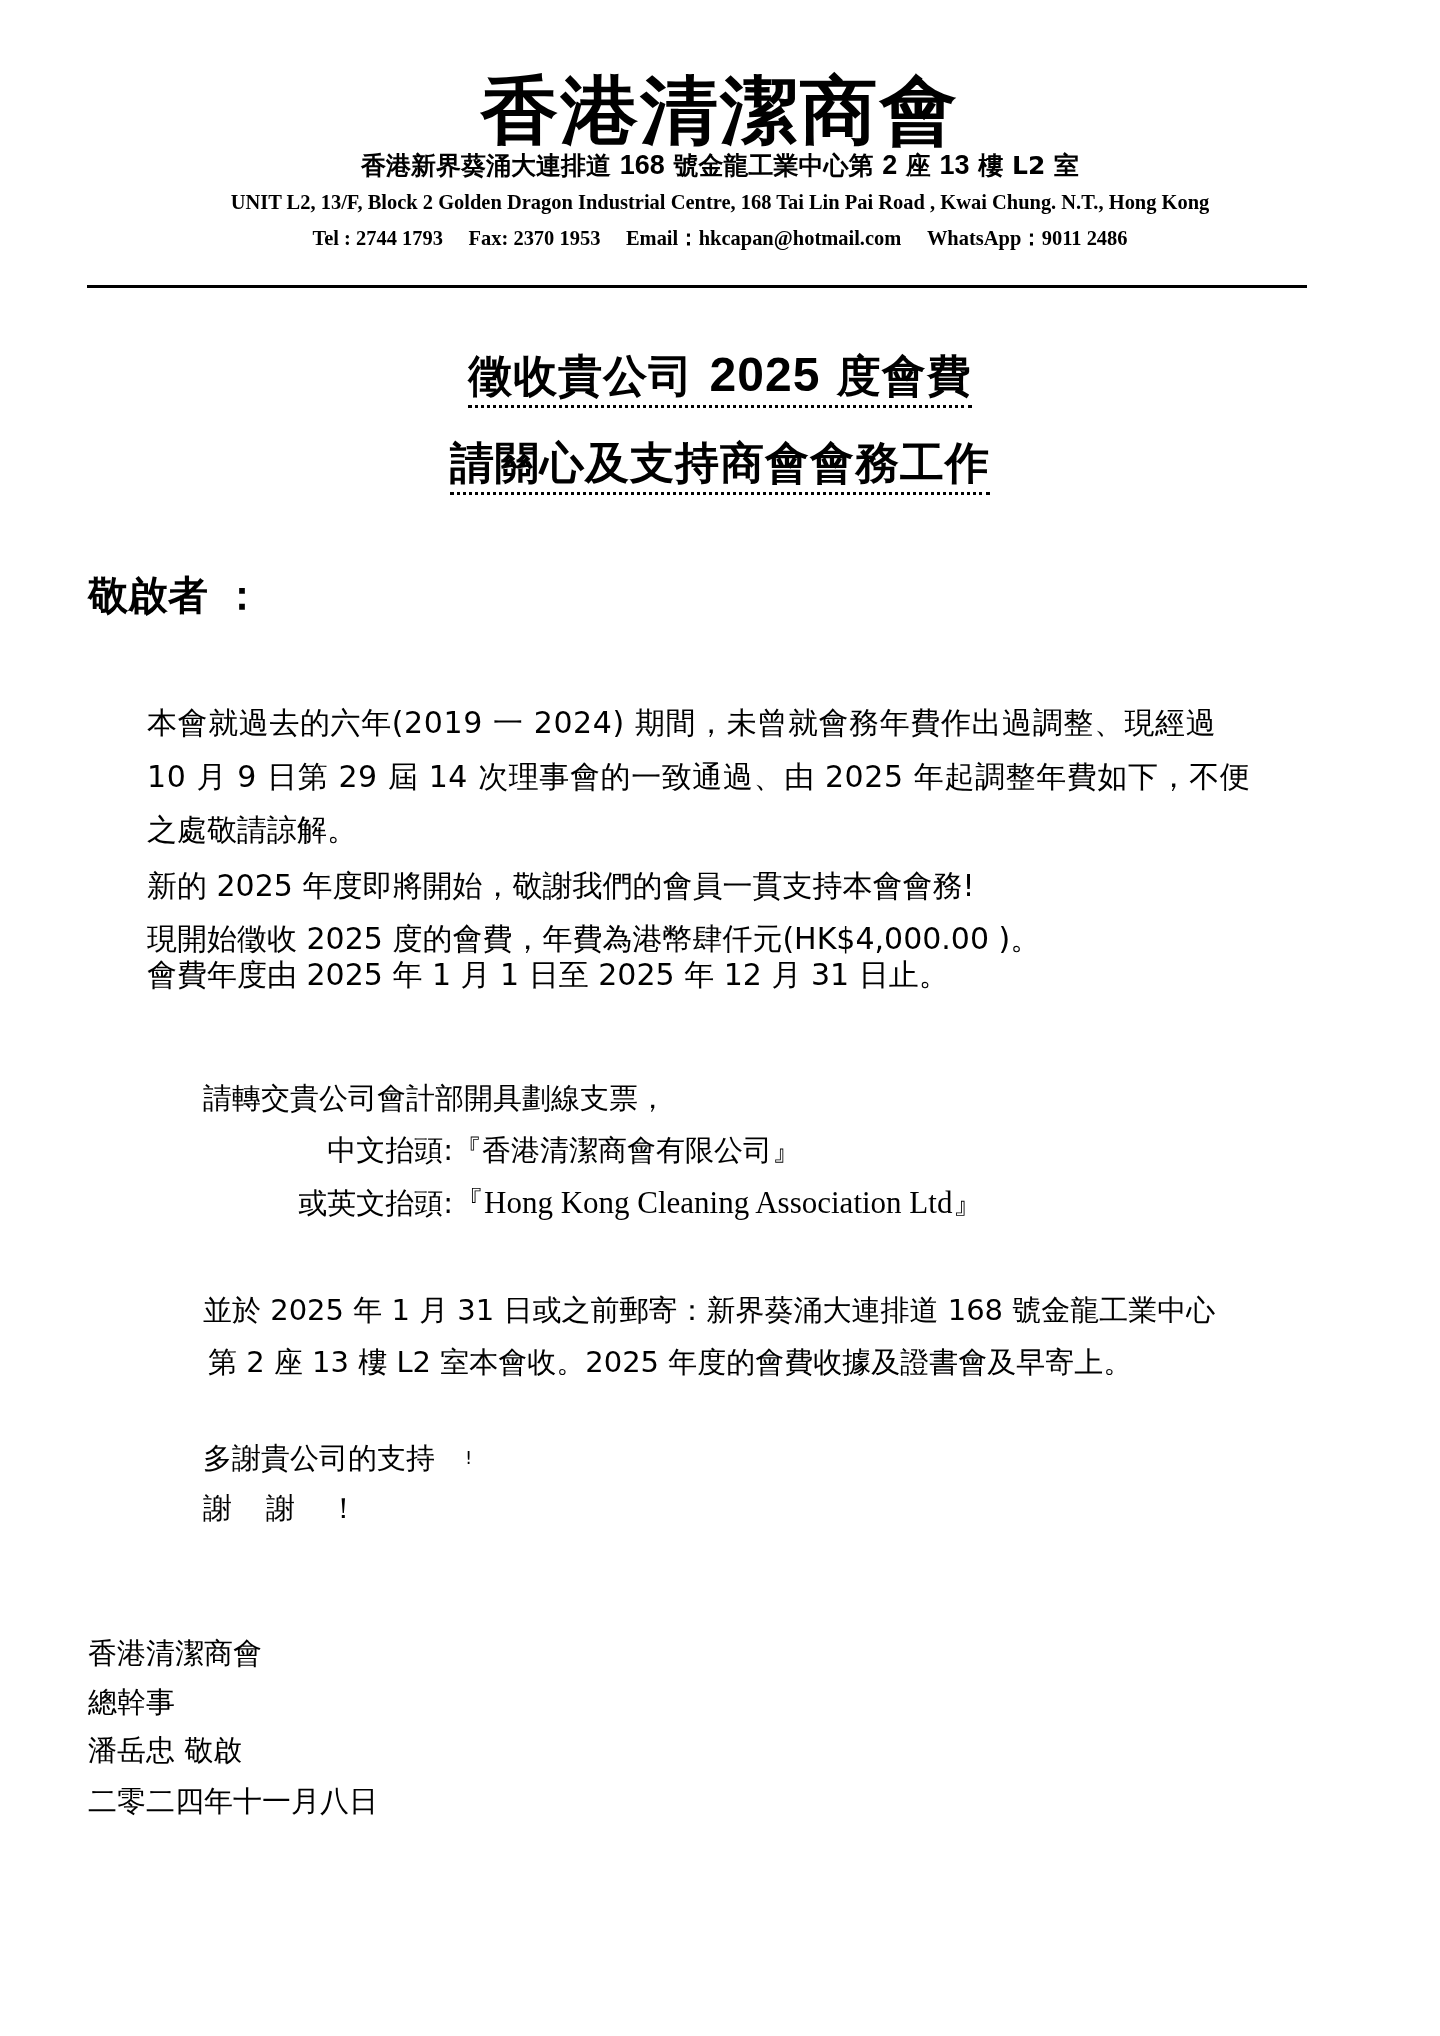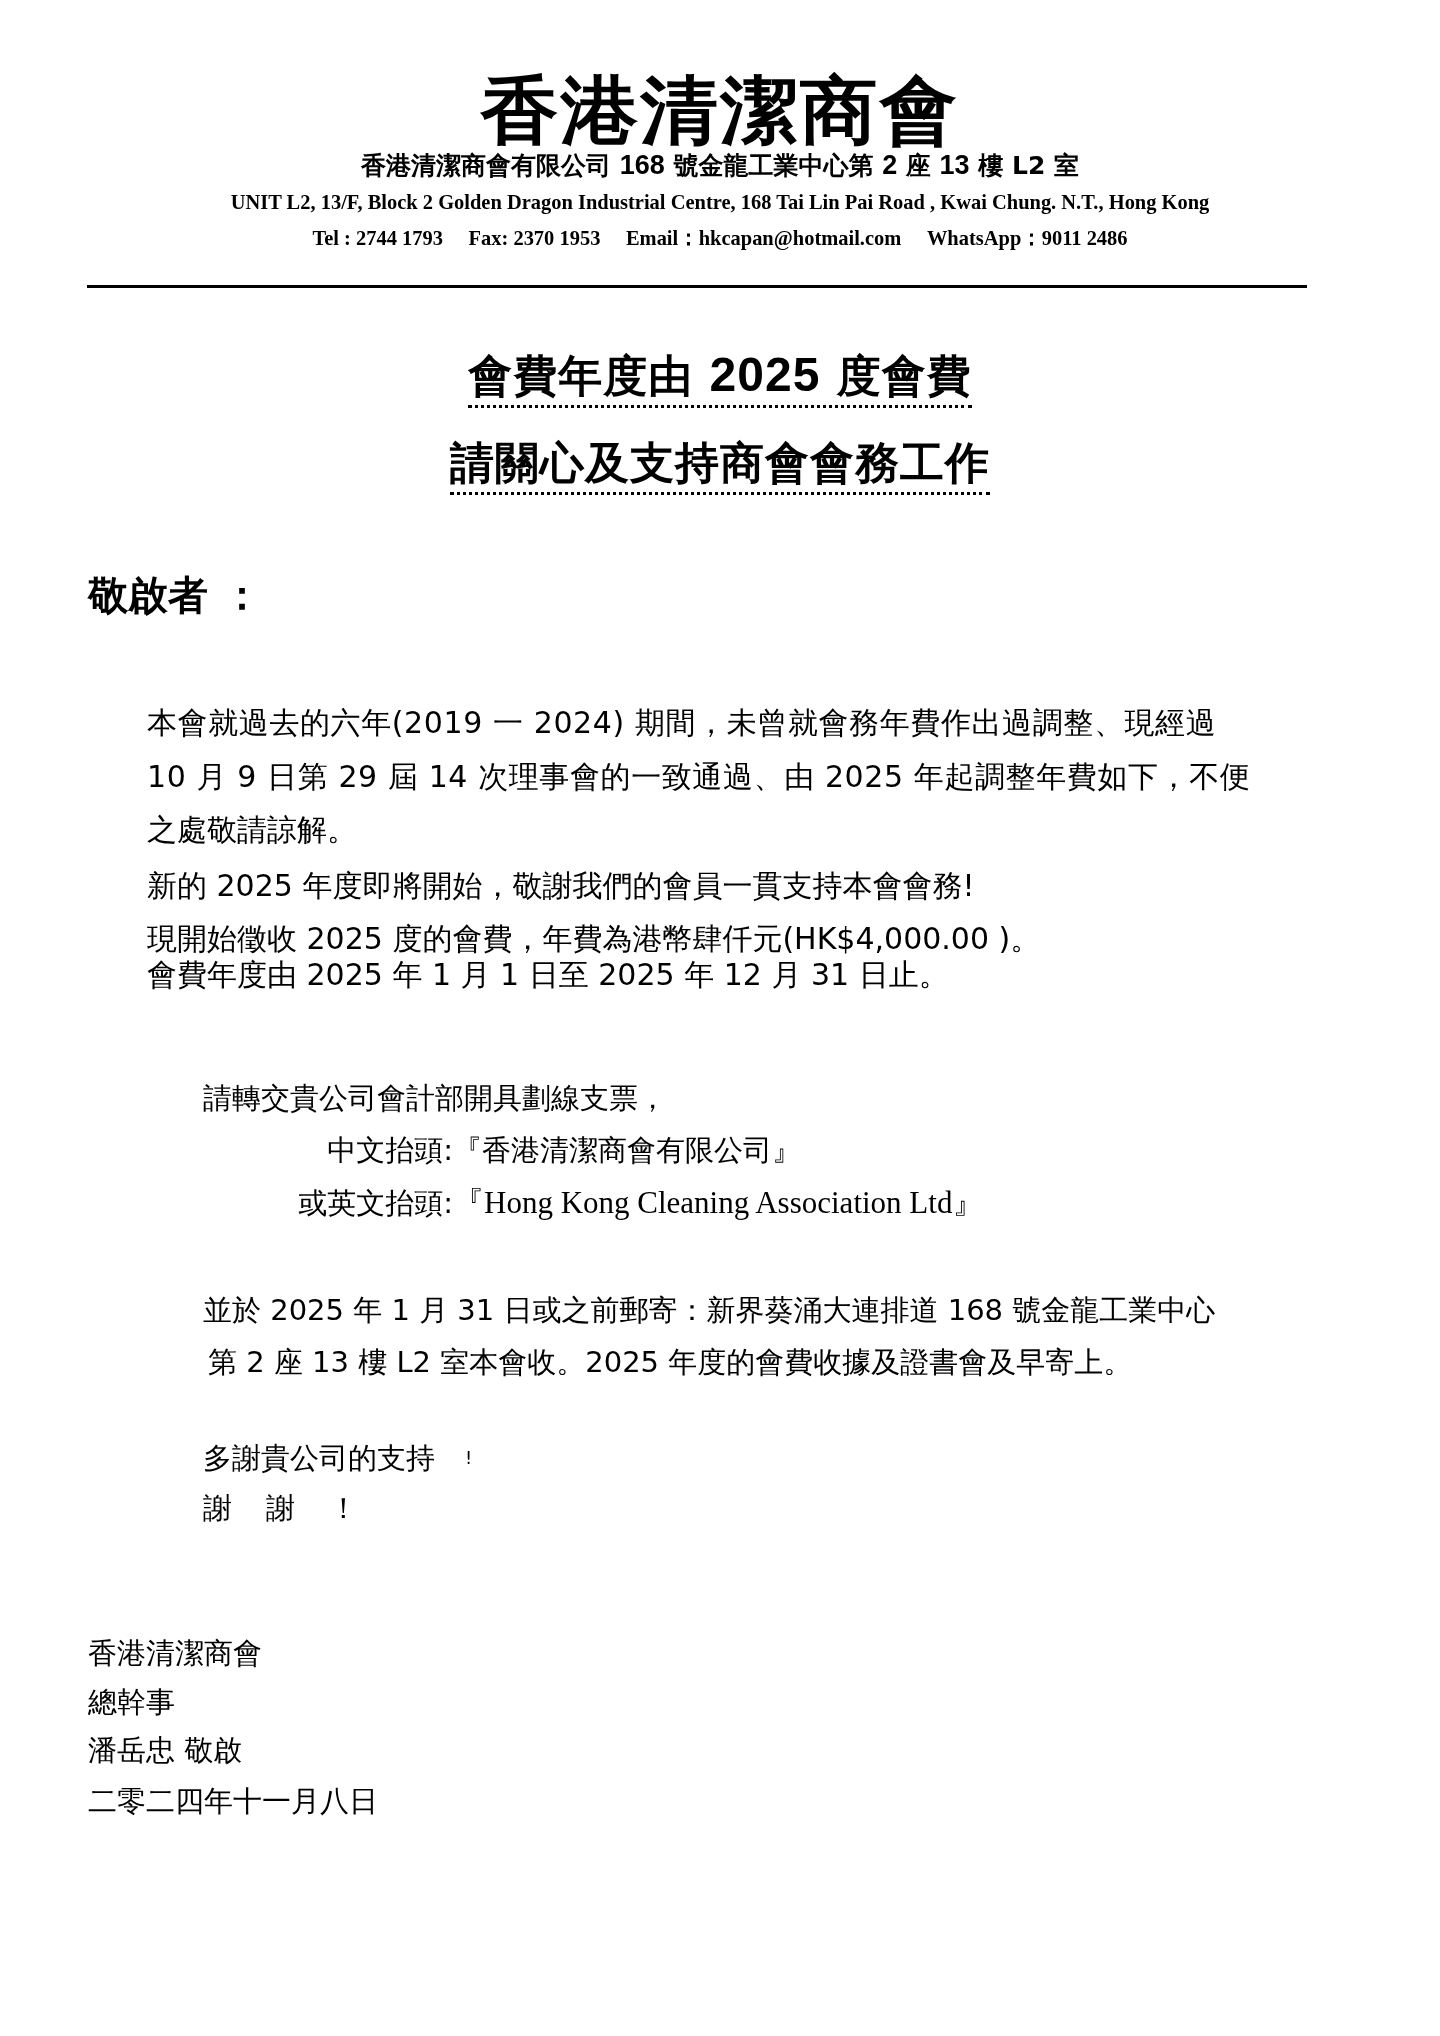--- a/index.html
+++ b/index.html
@@ -144,35 +144,35 @@
     .sig-1 { top: 1634px; }
     .sig-2 { top: 1683px; }
     .sig-3 { top: 1731px; }
     .sig-4 { top: 1782px; font-size: 29px; }
   </style>
 </head>
 <body>
 
 <div class="abs org-name">香港清潔商會</div>
 
-<div class="abs addr-zh"><span>香港清潔商會有限公司 </span><span class="num">168</span><span> 號金龍工業中心第 </span><span class="num">2</span><span> 座 </span><span class="num">13</span><span> 樓 L2 室</span></div>
+<div class="abs addr-zh"><span>香港新界葵涌大連排道 </span><span class="num">168</span><span> 號金龍工業中心第 </span><span class="num">2</span><span> 座 </span><span class="num">13</span><span> 樓 L2 室</span></div>
 
 <div class="abs addr-en">UNIT L2, 13/F, Block 2 Golden Dragon Industrial Centre, 168 Tai Lin Pai Road , Kwai Chung. N.T., Hong Kong</div>
 
 <div class="abs contact">
   <span>Tel : 2744 1793</span>
   <span>Fax: 2370 1953</span>
   <span>Email：hkcapan@hotmail.com</span>
   <span>WhatsApp：9011 2486</span>
 </div>
 
 <div class="abs rule"></div>
 
 <div class="abs subject subject-1">
-  <span class="inner"><span>會費年度由 </span><span class="num">2025</span><span> 度會費</span></span>
+  <span class="inner"><span>徵收貴公司 </span><span class="num">2025</span><span> 度會費</span></span>
 </div>
 <div class="abs subject subject-2">
   <span class="inner">請關心及支持商會會務工作</span>
 </div>
 
 <div class="abs salutation">敬啟者 ：</div>
 
 <div class="abs body-line bl-1">本會就過去的六年(2019 一 2024)  期間，未曾就會務年費作出過調整、現經過</div>
 <div class="abs body-line bl-2">10 月 9 日第 29 屆 14 次理事會的一致通過、由 2025 年起調整年費如下，不便</div>
 <div class="abs body-line bl-3">之處敬請諒解。</div>

